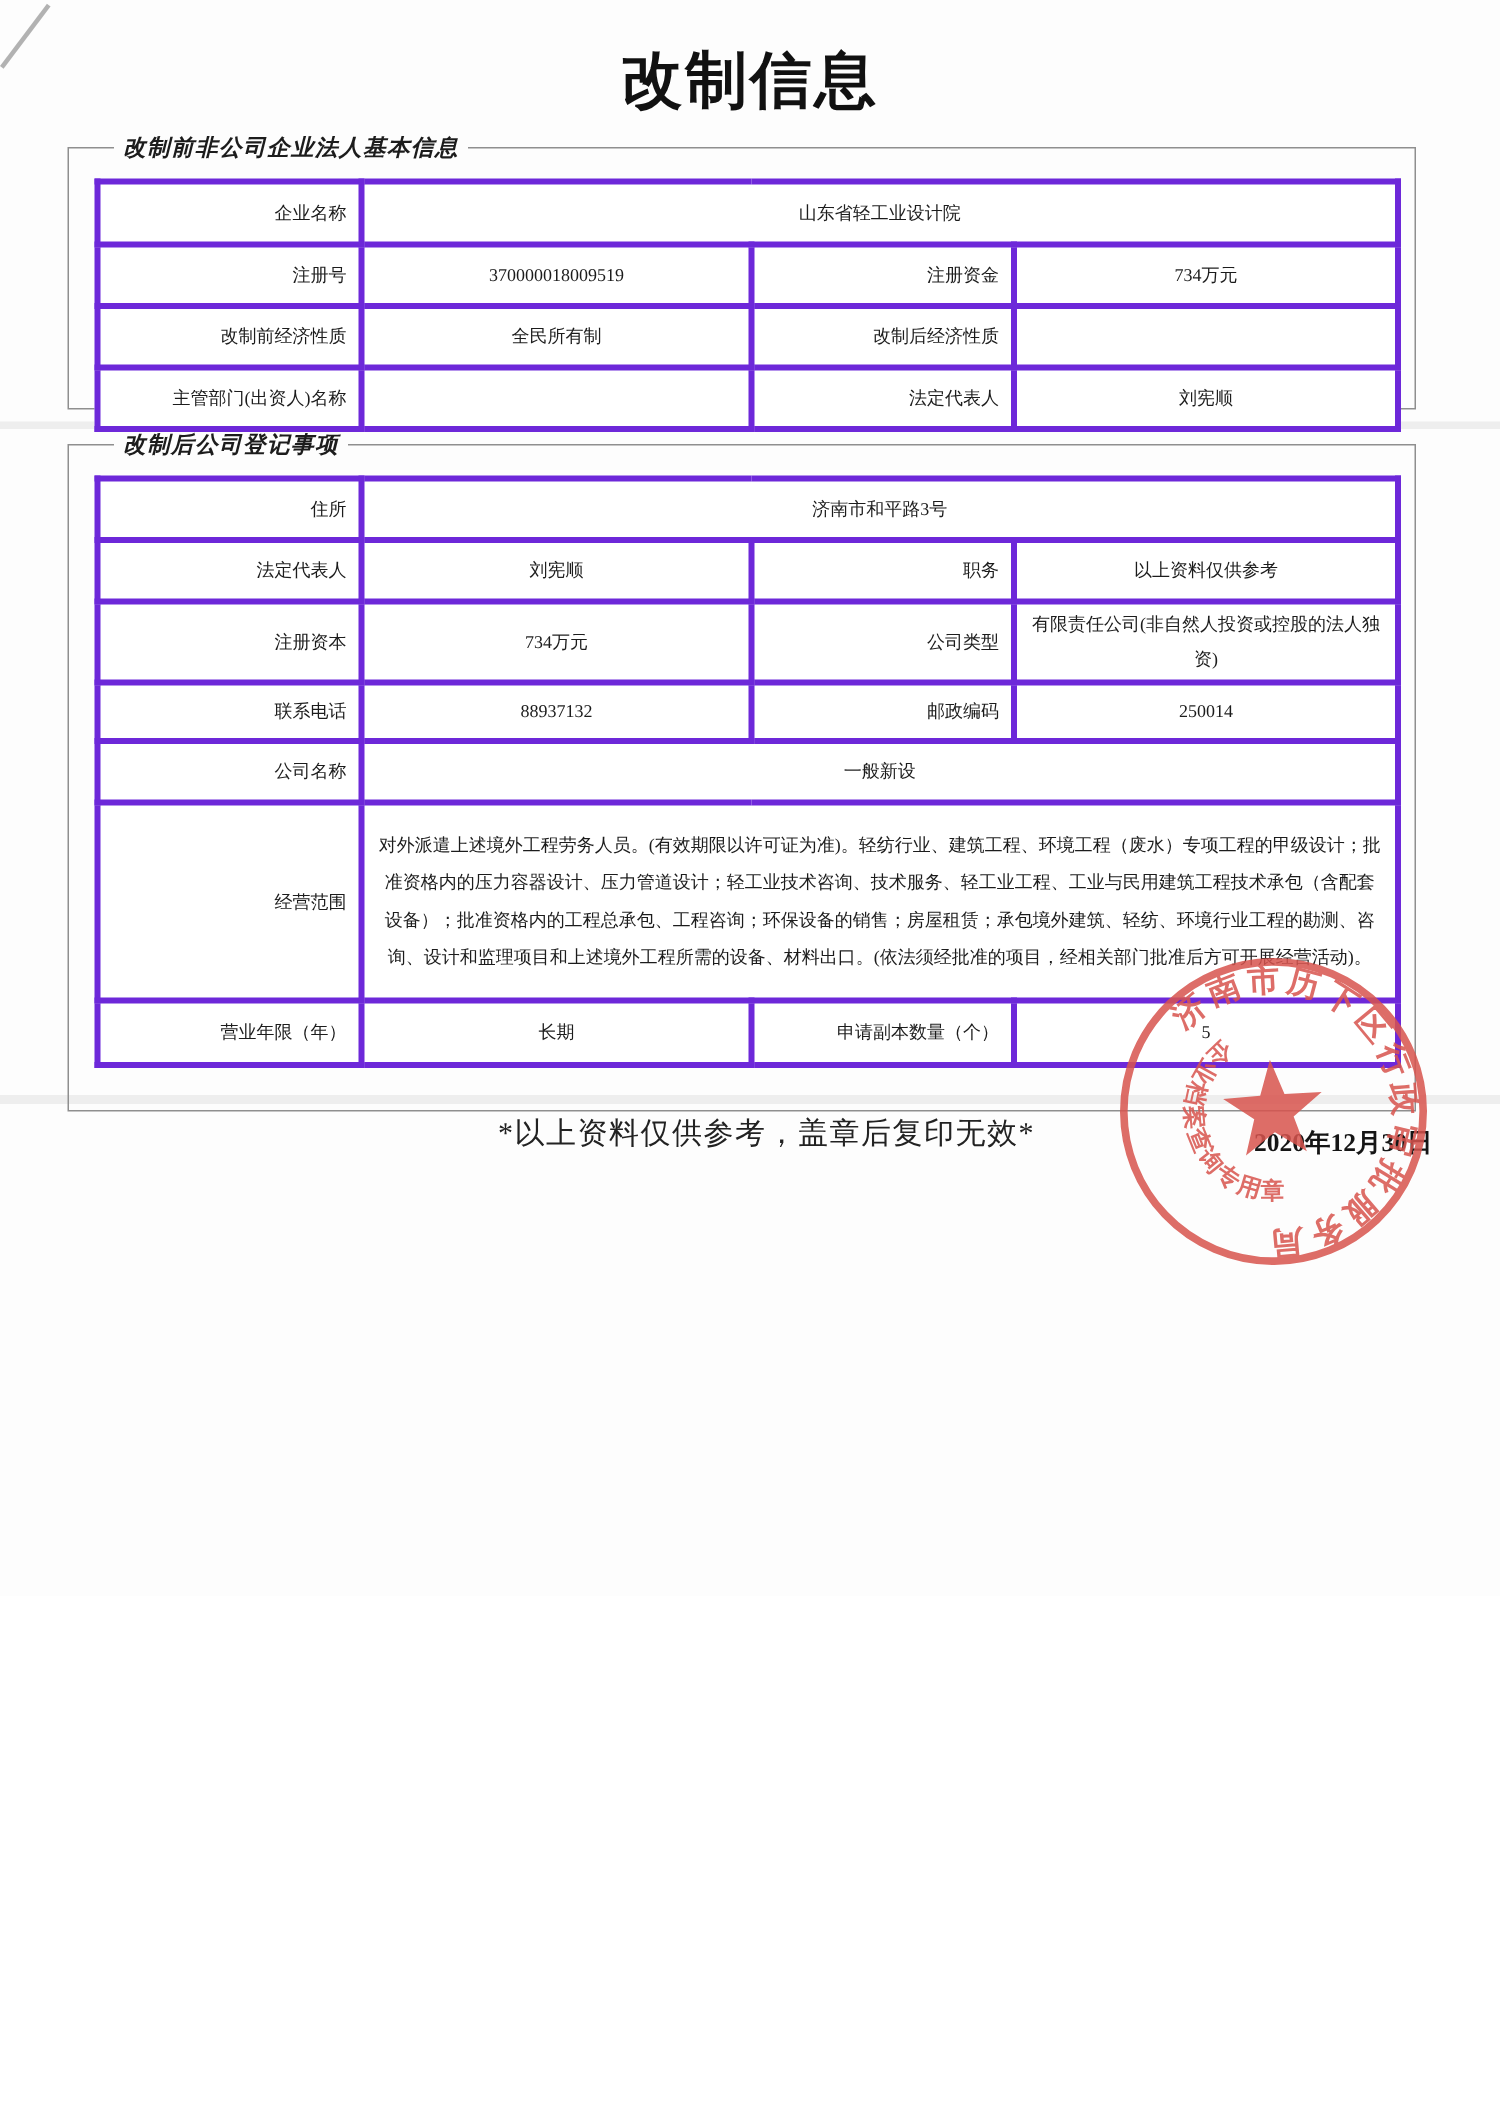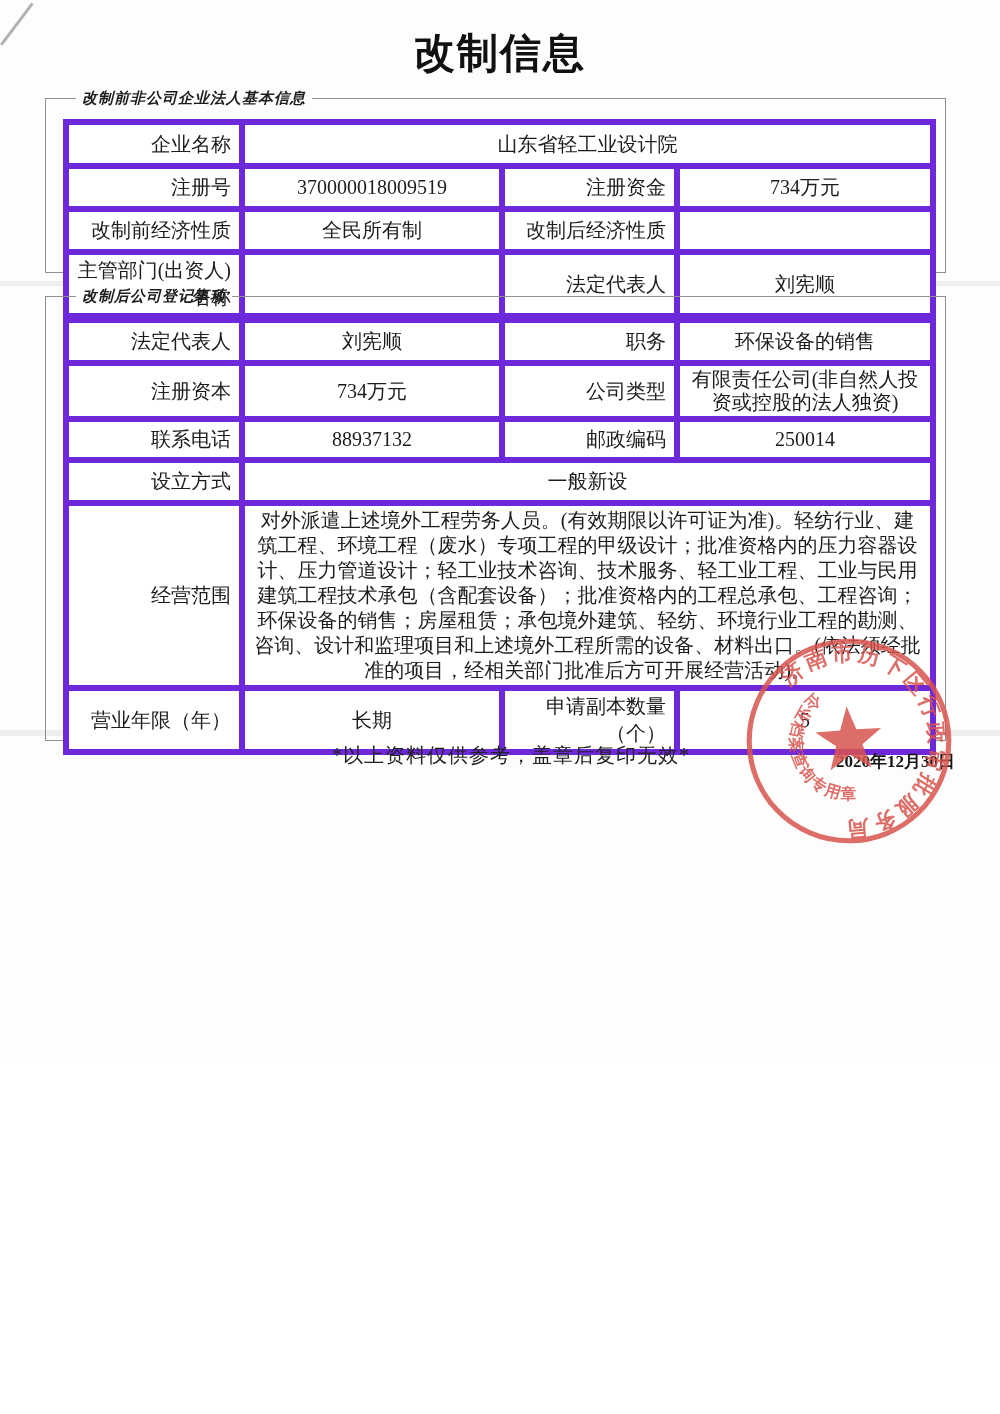--- a/index.html
+++ b/index.html
@@ -39,22 +39,22 @@
   fieldset.sec legend{
     font-size:15px;font-weight:bold;color:#1c1c1c;
     padding:0 6px;margin-left:13px;letter-spacing:1px;font-style:italic;
   }
 
   table.form{
     border-collapse:collapse;table-layout:fixed;width:867px;
     background:#fff;
   }
   table.form td{
-    border:6px solid #6d28d9;
-    font-size:20px;
+    border:4px solid #6d28d9;
+    font-size:12px;
     padding:2px 8px;
     overflow:hidden;
     vertical-align:middle;
   }
   td.lbl{text-align:right;}
   td.val{text-align:center;}
   .big{font-size:19px;letter-spacing:2px;}
   .scope{line-height:25px;text-align:justify;padding:6px 8px;}
   
   tr.h38 td{height:33px;}
@@ -132,39 +132,43 @@
     <legend>改制后公司登记事项</legend>
     <table class="form">
       <colgroup>
           <col style="width:176px">
           <col style="width:260px">
           <col style="width:175px">
           <col style="width:256px">
         </colgroup>
       <tbody>
       <tr class="h38">
+        <td class="lbl">住所</td>
+        <td class="val" colspan="3">济南市和平路3号</td>
+      </tr>
+      <tr class="h38">
         <td class="lbl">法定代表人</td>
         <td class="val">刘宪顺</td>
         <td class="lbl">职务</td>
-        <td class="val">环保设备的销售</td>
+        <td class="val">以上资料仅供参考</td>
       </tr>
       <tr class="h50">
         <td class="lbl">注册资本</td>
         <td class="val">734万元</td>
         <td class="lbl">公司类型</td>
         <td class="val" style="line-height:23px;">有限责任公司(非自然人投资或控股的法人独资)</td>
       </tr>
       <tr class="h36">
         <td class="lbl">联系电话</td>
         <td class="val">88937132</td>
         <td class="lbl">邮政编码</td>
         <td class="val">250014</td>
       </tr>
       <tr class="h38">
-        <td class="lbl">设立方式</td>
+        <td class="lbl">公司名称</td>
         <td class="val" colspan="3">一般新设</td>
       </tr>
       <tr class="h130">
         <td class="lbl">经营范围</td>
         <td class="val scope" colspan="3">对外派遣上述境外工程劳务人员。(有效期限以许可证为准)。轻纺行业、建筑工程、环境工程（废水）专项工程的甲级设计；批准资格内的压力容器设计、压力管道设计；轻工业技术咨询、技术服务、轻工业工程、工业与民用建筑工程技术承包（含配套设备）；批准资格内的工程总承包、工程咨询；环保设备的销售；房屋租赁；承包境外建筑、轻纺、环境行业工程的勘测、咨询、设计和监理项目和上述境外工程所需的设备、材料出口。(依法须经批准的项目，经相关部门批准后方可开展经营活动)。</td>
       </tr>
       <tr class="h40">
         <td class="lbl">营业年限（年）</td>
         <td class="val">长期</td>
         <td class="lbl">申请副本数量（个）</td>

